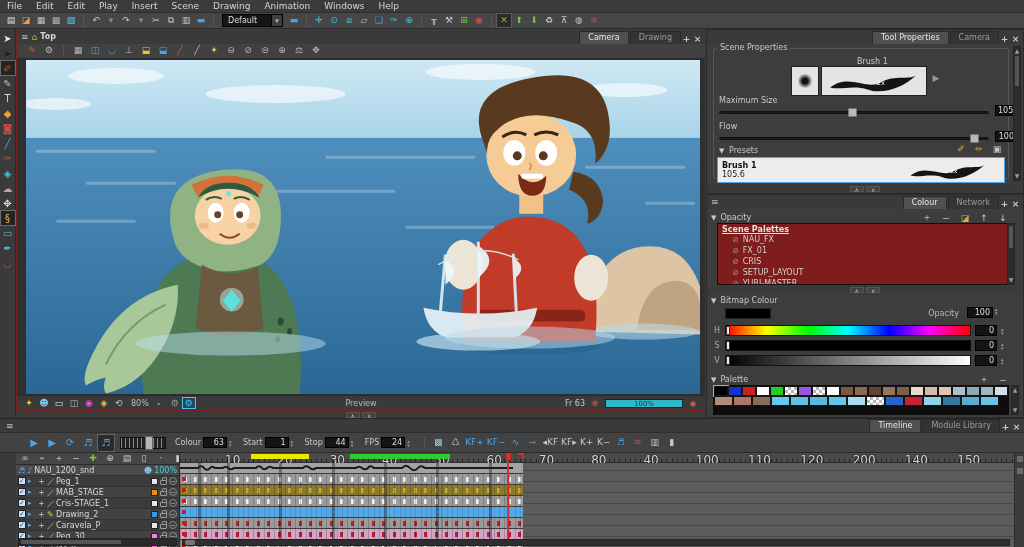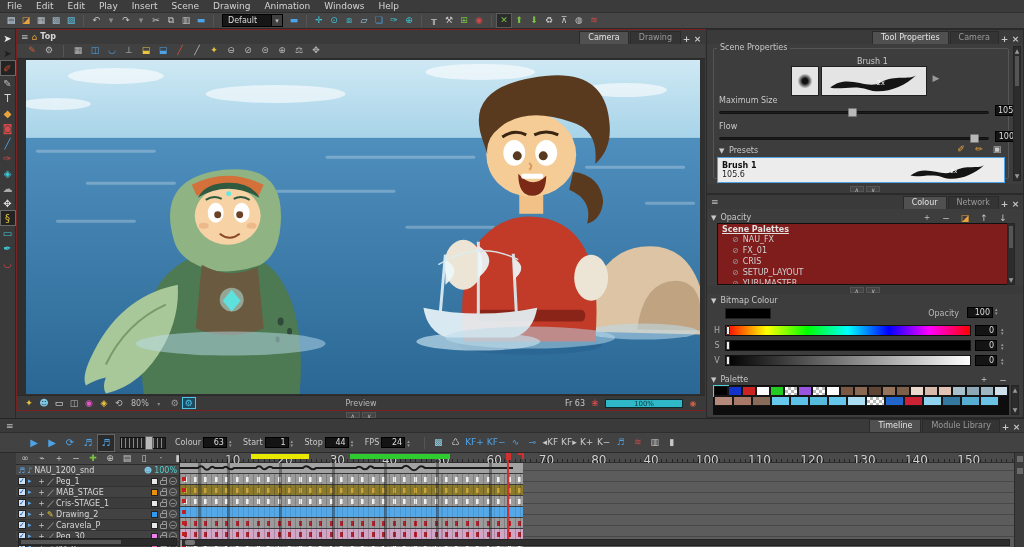--- a/index.html
+++ b/index.html
@@ -800,21 +800,21 @@
             <span class="ruler-num" style="left:149.67000000000002px;">30</span>
             <span class="ruler-num" style="left:201.97000000000003px;">40</span>
             <span class="ruler-num" style="left:254.27000000000004px;">50</span>
             <span class="ruler-num" style="left:306.57000000000005px;">60</span>
             <span class="ruler-num" style="left:358.87px;">70</span>
             <span class="ruler-num" style="left:411.17px;">80</span>
             <span class="ruler-num" style="left:463.47px;">40</span>
             <span class="ruler-num" style="left:515.7700000000001px;">100</span>
             <span class="ruler-num" style="left:568.07px;">110</span>
             <span class="ruler-num" style="left:620.37px;">120</span>
-            <span class="ruler-num" style="left:672.6700000000001px;">130</span>
+            <span class="ruler-num" style="left:672.6700000000001px;">200</span>
             <span class="ruler-num" style="left:724.97px;">140</span>
             <span class="ruler-num" style="left:777.2700000000001px;">150</span>
             <div class="band" style="left:70.99000000000001px;width:57.53px;background:#e8e800;"></div>
             <div class="band" style="left:170.36px;width:99.37px;background:#2ecc2e;"></div>
           </div>
         <div id="tracks">
             <div class="trk s" style="top:10px;">
               <svg viewBox="0 0 343 11" preserveAspectRatio="none">
                 <path d="M0,5.5 L18,5.5 q3,-4 6,0 q3,4 6,0 q2,-3 5,0 l8,0 q3,-3 5,0 q3,3 6,0 l22,0 q3,-4 6,0 q2,3 5,0 q3,-3 6,0 l30,0 q3,-4 7,0 q3,3 6,0 l40,0 q3,-3 6,0 q3,3 6,0 q2,-4 6,0 l28,0 q4,-5 8,0 q4,5 8,0 q3,-4 7,0 l88,0" stroke="#1a1a1a" stroke-width="2.2" fill="none"></path>
               </svg>

